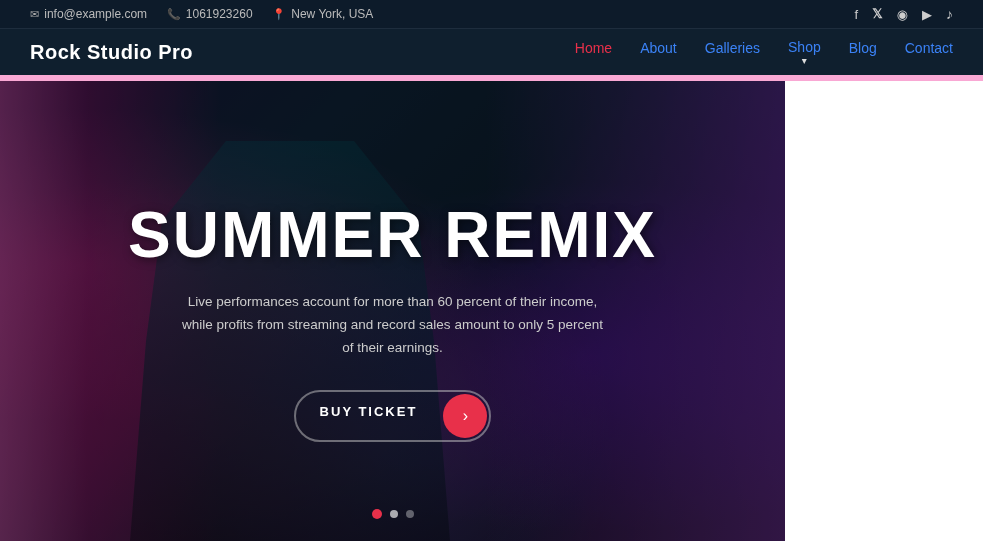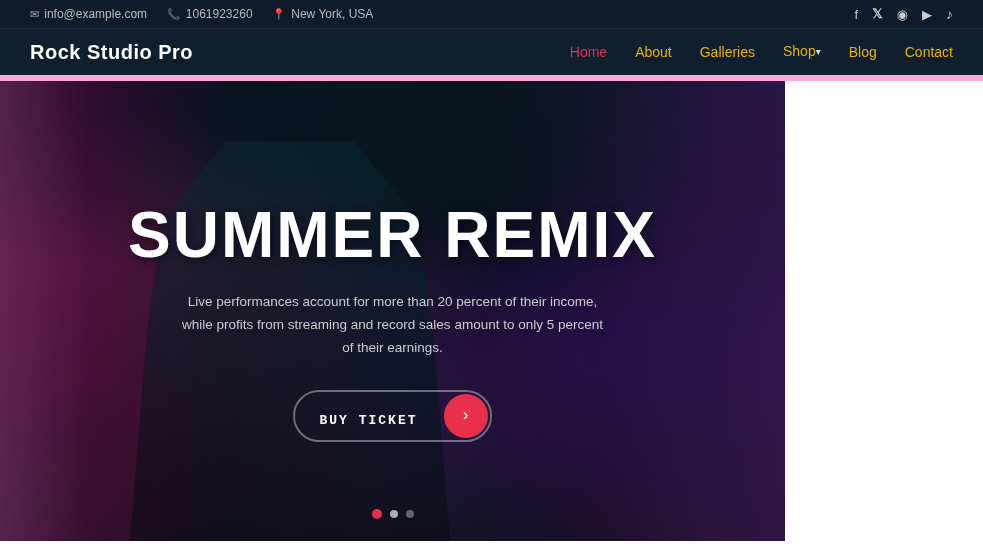--- a/index.html
+++ b/index.html
@@ -60,30 +60,31 @@
       letter-spacing: 0.5px;
     }
     .nav-links {
       display: flex;
       gap: 28px;
       align-items: flex-start;
       list-style: none;
     }
     .nav-links li a {
       text-decoration: none;
-      color: #eab308;
+      color: #3b82f6;
       font-size: 14px;
       font-weight: 500;
     }
     .nav-links li a.active {
       color: #e8304a;
     }
     .nav-shop {
       display: flex;
       align-items: center;
+      flex-direction: column;
     }
     .dropdown-arrow {
       font-size: 10px;
       color: #ddd;
     }
 
     
     .hero {
       position: relative;
       width: 785px;
@@ -170,27 +171,26 @@
     }
     .hero-subtitle {
       color: #ccc;
       font-size: 13.5px;
       max-width: 430px;
       line-height: 1.7;
       margin-bottom: 30px;
     }
     .hero-btn {
       display: flex;
-      align-items: flex-end;
+      align-items: flex-start;
       border: 2px solid rgba(200,200,200,0.5);
       border-radius: 30px;
       overflow: hidden;
       cursor: pointer;
       background: transparent;
-      font-family: Liberation Mono, monospace;
     }
     .hero-btn-text {
       color: #fff;
       font-size: 13px;
       font-weight: 700;
       letter-spacing: 2px;
       padding: 12px 24px;
       background: transparent;
     }
     .hero-btn-arrow {
@@ -288,21 +288,21 @@
 <section class="hero">
   <div class="hero-bg"></div>
   <div class="hero-image-overlay"></div>
   <div class="hero-light-left"></div>
   <div class="hero-light-right"></div>
   <div class="hero-figure"></div>
   <div class="hero-overlay"></div>
 
   <div class="hero-content">
     <h1 class="hero-title">SUMMER REMIX</h1>
-    <p class="hero-subtitle">Live performances account for more than 20 percent of their income, while profits from streaming and record sales amount to only 5 percent of their earnings.</p>
+    <p class="hero-subtitle">Live performances account for more than 60 percent of their income, while profits from streaming and record sales amount to only 5 percent of their earnings.</p>
     <button class="hero-btn">
       <span class="hero-btn-text">BUY TICKET</span>
       <span class="hero-btn-arrow">›</span>
     </button>
   </div>
 
   <div class="hero-dots">
     <div class="dot active"></div>
     <div class="dot second"></div>
     <div class="dot"></div>

